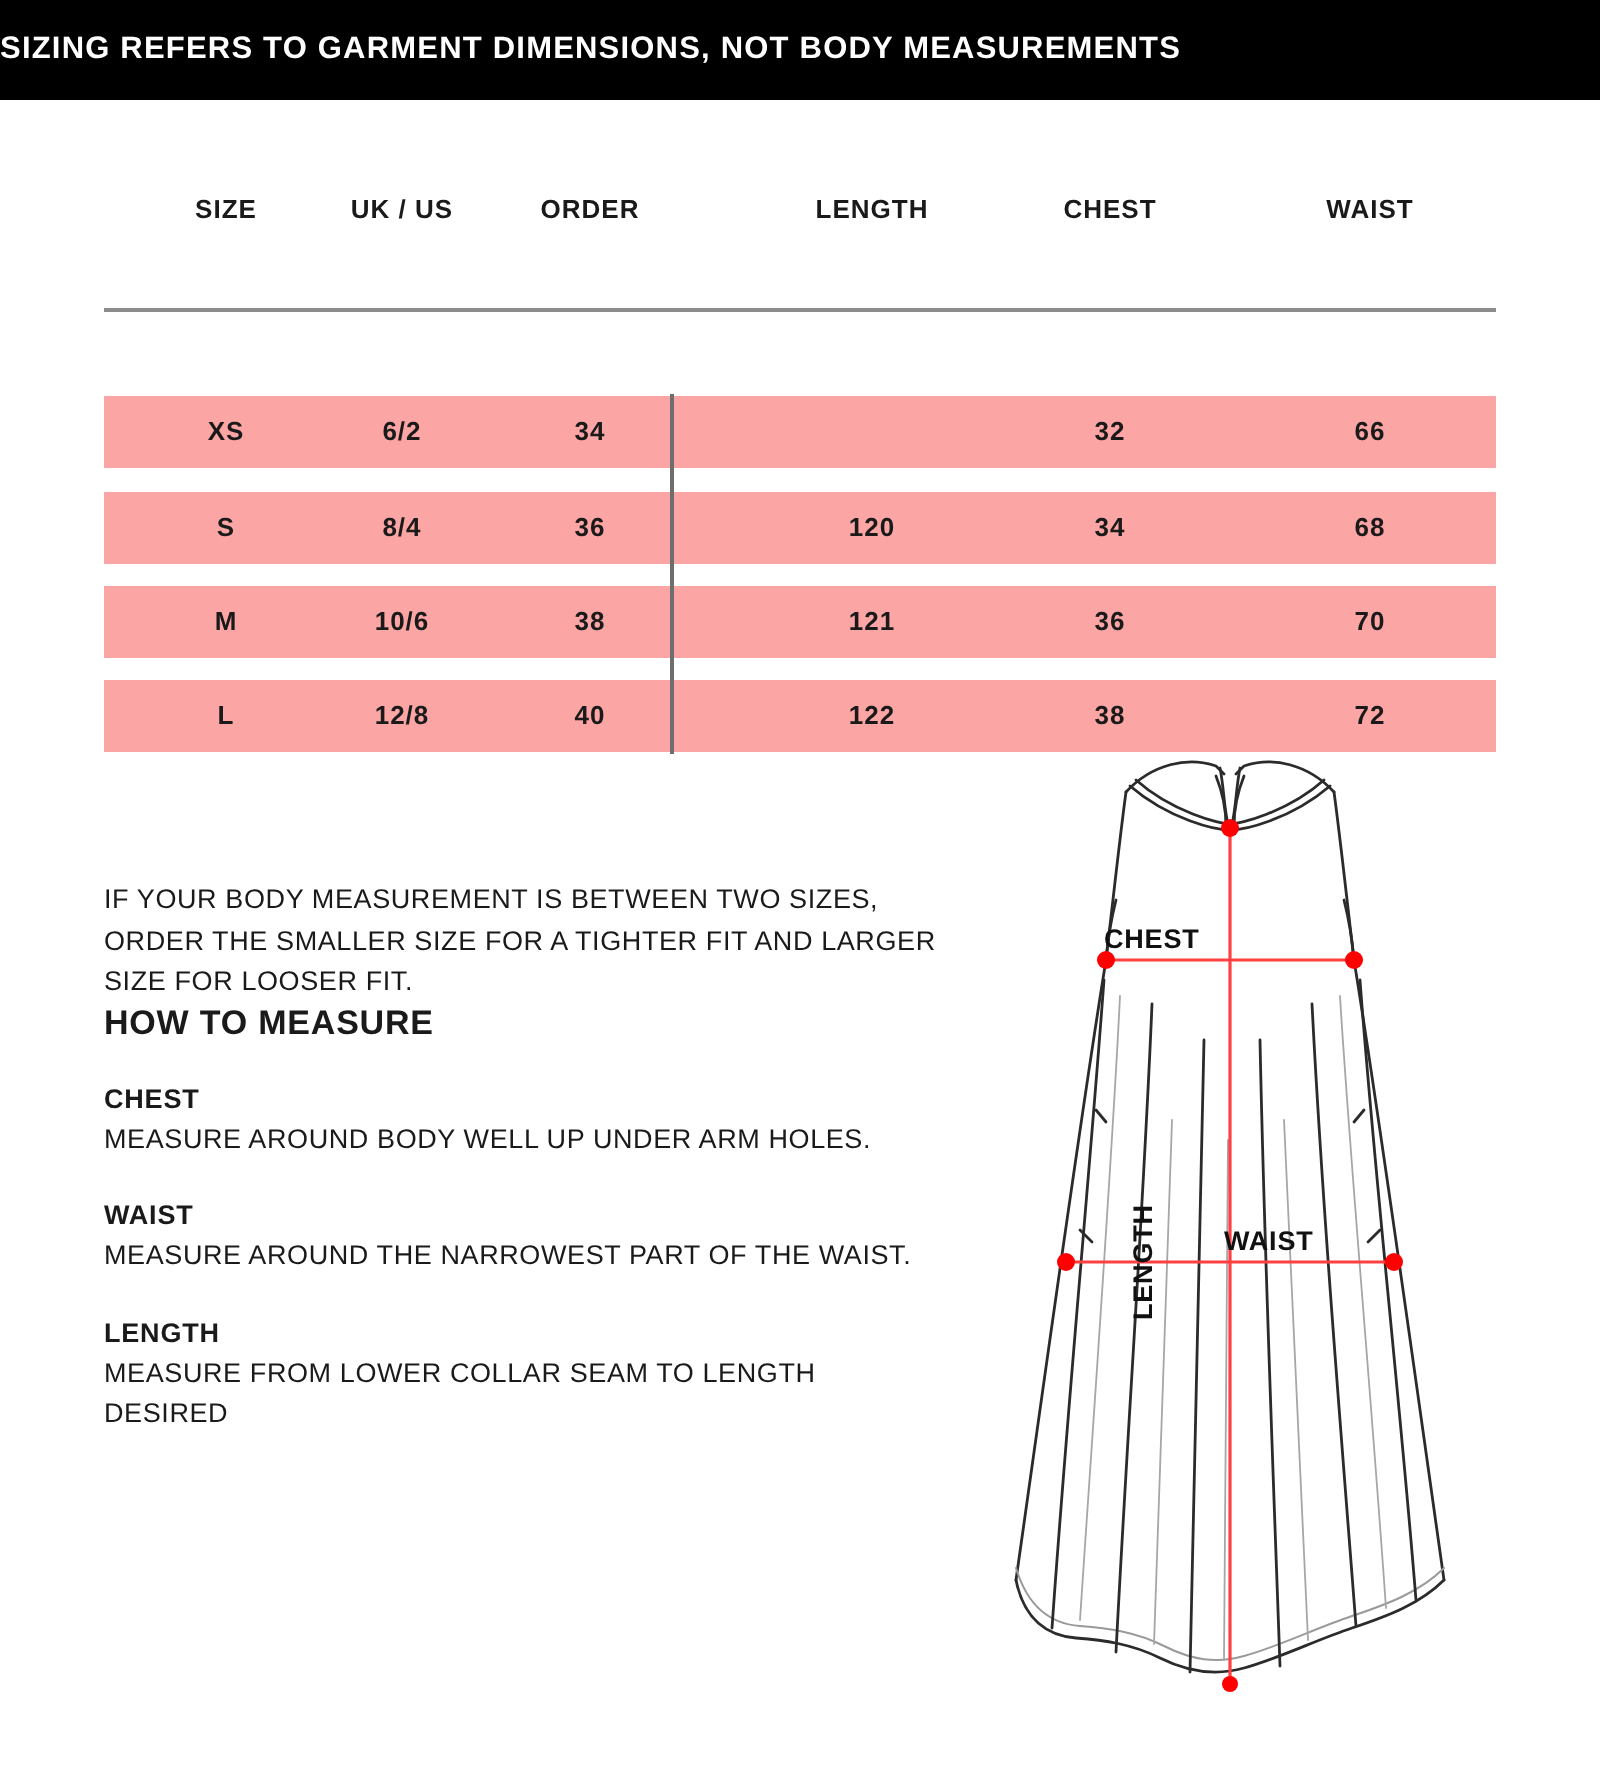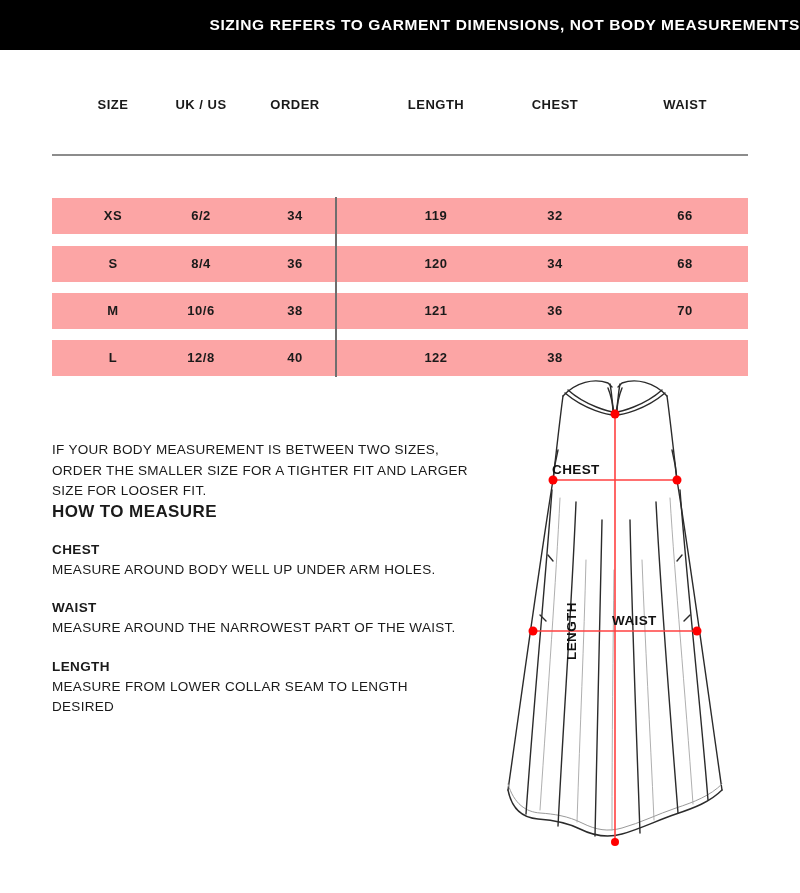--- a/index.html
+++ b/index.html
@@ -17,21 +17,21 @@
   }
 
   
   .banner {
     position: absolute;
     left: 0; top: 0;
     width: 800px; height: 50px;
     background: #000000;
     display: flex;
     align-items: center;
-    justify-content: flex-end;
+    justify-content: flex-start;
   }
   .banner-text {
     color: #ffffff;
     font-size: 15.5px;
     font-weight: 700;
     letter-spacing: 0.6px;
     white-space: nowrap;
   }
 
   
@@ -165,21 +165,20 @@
     <div class="cell c-chest">CHEST</div>
     <div class="cell c-waist">WAIST</div>
   </div>
 
   <div class="head-rule"></div>
 
   <div class="row row-1">
     <div class="cell c-size">XS</div>
     <div class="cell c-ukus">6/2</div>
     <div class="cell c-europe">34</div>
-    <div class="cell c-length">119</div>
     <div class="cell c-chest">32</div>
     <div class="cell c-waist">66</div>
   </div>
 
   <div class="row row-2">
     <div class="cell c-size">S</div>
     <div class="cell c-ukus">8/4</div>
     <div class="cell c-europe">36</div>
     <div class="cell c-length">120</div>
     <div class="cell c-chest">34</div>
@@ -194,20 +193,21 @@
     <div class="cell c-chest">36</div>
     <div class="cell c-waist">70</div>
   </div>
 
   <div class="row row-4">
     <div class="cell c-size">L</div>
     <div class="cell c-ukus">12/8</div>
     <div class="cell c-europe">40</div>
     <div class="cell c-length">122</div>
     <div class="cell c-chest">38</div>
+    <div class="cell c-waist">72</div>
   </div>
 
   <div class="v-divider"></div>
 </div>
 
 <div class="copy">
 
   <p class="block-intro">IF YOUR BODY MEASUREMENT IS BETWEEN TWO SIZES, ORDER THE SMALLER SIZE FOR A TIGHTER FIT AND LARGER SIZE FOR LOOSER FIT.</p>
 
   <h2 class="block-how">HOW TO MEASURE</h2>

